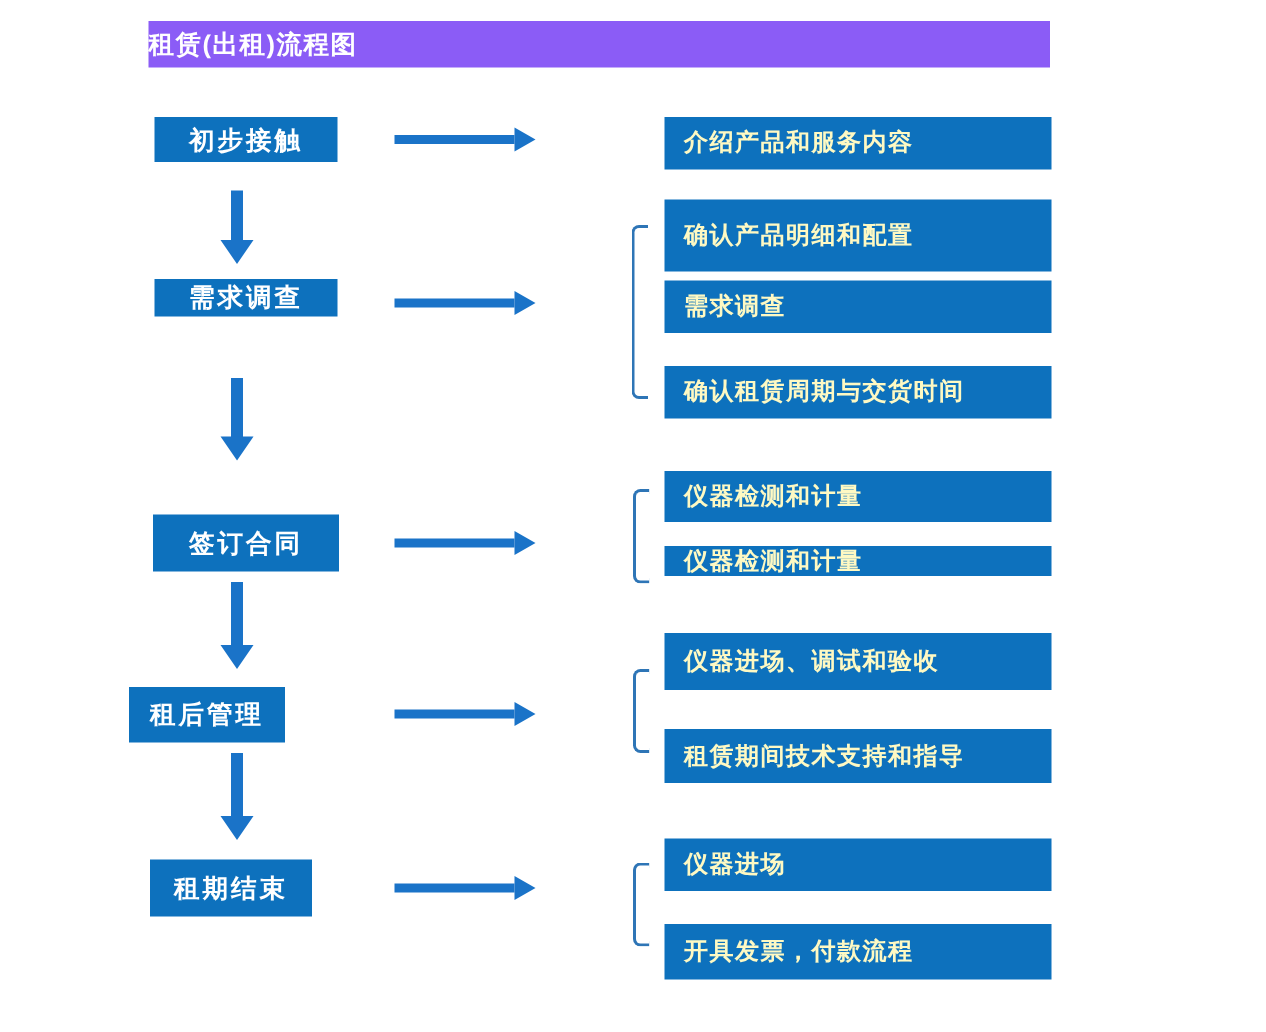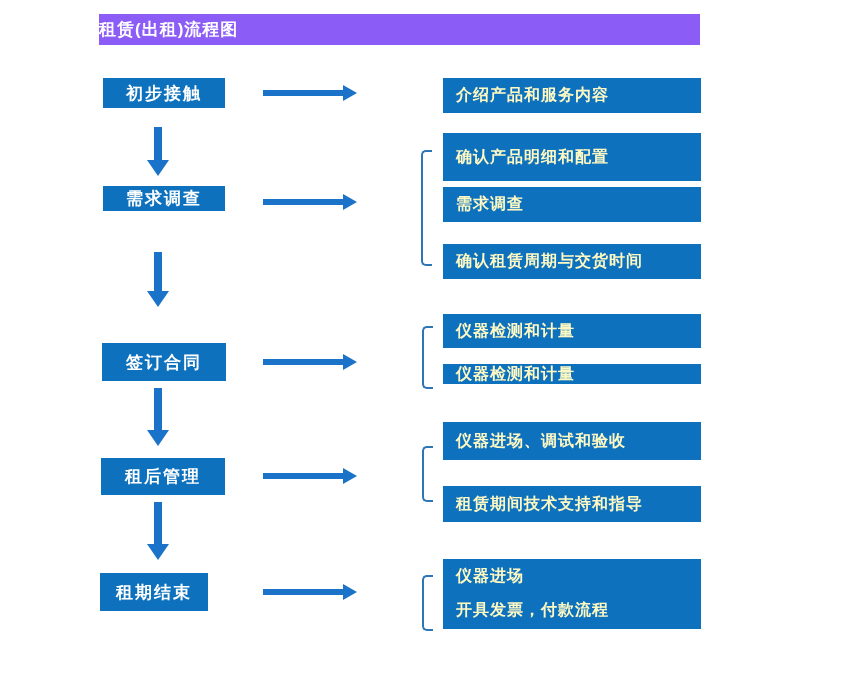--- a/index.html
+++ b/index.html
@@ -104,21 +104,21 @@
 
 <div class="canvas">
 
   <div class="title-bar">
     <span>租赁(出租)流程图</span>
   </div>
 
   <div class="lbox" style="left:103px;top:78px;width:122px;height:30px">初步接触</div>
   <div class="lbox" style="left:103px;top:186px;width:122px;height:25px">需求调查</div>
   <div class="lbox" style="left:102px;top:343px;width:124px;height:38px">签订合同</div>
-  <div class="lbox" style="left:101px;top:458px;width:124px;height:37px">租后管理</div>
+  <div class="lbox" style="left:86px;top:458px;width:104px;height:37px">租后管理</div>
   <div class="lbox" style="left:100px;top:573px;width:108px;height:38px">租期结束</div>
 
   <div class="varrow" style="top:127px;height:49px">
     <div class="shaft" style="height:34px"></div>
     <div class="head" style="top:33px"></div>
   </div>
   <div class="varrow" style="top:252px;height:55px">
     <div class="shaft" style="height:40px"></div>
     <div class="head" style="top:39px"></div>
   </div>
@@ -159,15 +159,15 @@
 
   <div class="rbox" style="top:78px;height:35px">介绍产品和服务内容</div>
   <div class="rbox" style="top:133px;height:48px">确认产品明细和配置</div>
   <div class="rbox" style="top:187px;height:35px">需求调查</div>
   <div class="rbox" style="top:244px;height:35px">确认租赁周期与交货时间</div>
   <div class="rbox" style="top:314px;height:34px">仪器检测和计量</div>
   <div class="rbox" style="top:364px;height:20px">仪器检测和计量</div>
   <div class="rbox" style="top:422px;height:38px">仪器进场、调试和验收</div>
   <div class="rbox" style="top:486px;height:36px">租赁期间技术支持和指导</div>
   <div class="rbox" style="top:559px;height:35px">仪器进场</div>
-  <div class="rbox" style="top:592px;height:37px">开具发票，付款流程</div>
+  <div class="rbox" style="top:616px;height:37px">开具发票，付款流程</div>
 
 </div>
 
 </body></html>

